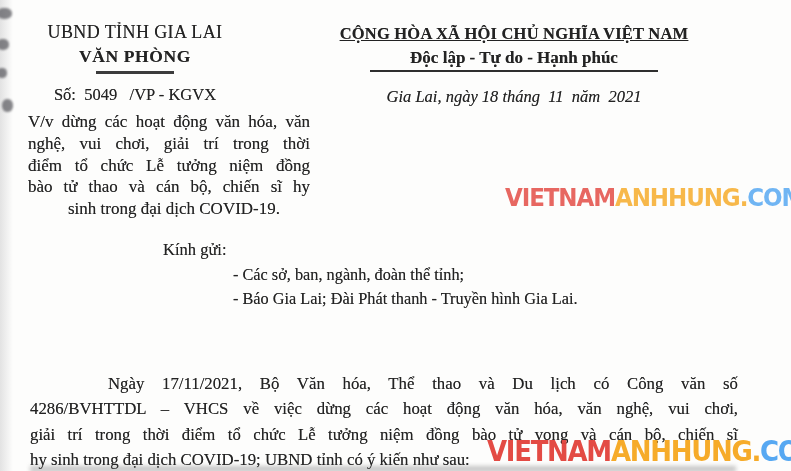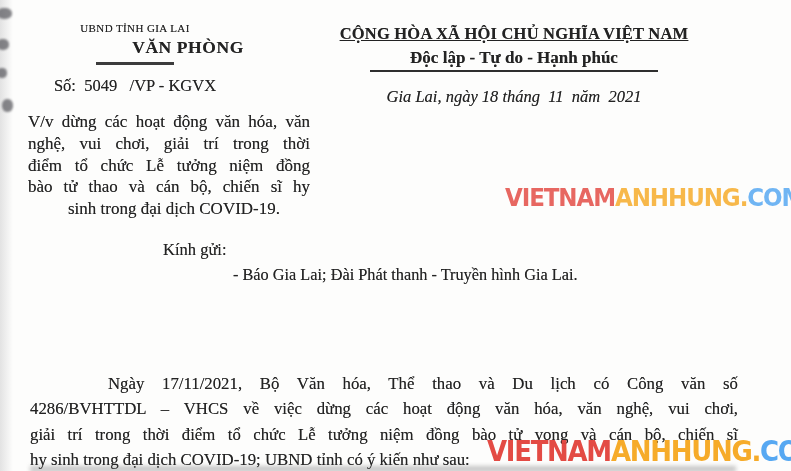--- a/index.html
+++ b/index.html
@@ -4,22 +4,22 @@
 <style>
   html,body{margin:0;padding:0;background:#e8e8e8;}
   .page{
     position:relative;width:791px;height:471px;margin:0;
     background:#fdfdfc;overflow:hidden;
     font-family:"Liberation Serif",serif;color:#232323;
   }
   .txt{text-shadow:0 0 .6px rgba(35,35,35,.55);}
   
   .hdr-left{position:absolute;left:26px;top:22px;width:218px;text-align:center;}
-  .org-parent{font-size:11px;letter-spacing:.4px;}
-  .org-name{font-size:17.5px;font-weight:bold;letter-spacing:.6px;margin-top:3px;text-align:right;}
+  .org-parent{font-size:18px;letter-spacing:.4px;}
+  .org-name{font-size:17.5px;font-weight:bold;letter-spacing:.6px;margin-top:3px;}
   .rule-left{width:78px;height:2.5px;background:#3c3c3c;margin:4px auto 0;filter:blur(.4px);}
   .doc-number{font-size:16.5px;margin-top:11px;white-space:pre;}
   .hdr-right{position:absolute;left:302px;top:24px;width:424px;text-align:center;}
   .national{font-size:16.5px;font-weight:bold;letter-spacing:.2px;text-decoration:underline;}
   .motto{font-size:17px;font-weight:bold;margin-top:4px;}
   .rule-right{width:288px;height:2.2px;background:#2e2e2e;margin:2px auto 0;filter:blur(.35px);}
   .dateline{font-size:16.5px;font-style:italic;font-weight:500;margin-top:15px;white-space:pre;}
   
   .subject{position:absolute;left:28px;top:111px;width:282px;font-size:17px;}
   .subject .line{text-align:justify;text-align-last:justify;line-height:21.8px;}
@@ -81,20 +81,21 @@
     <div class="line txt">bào tử thao và cán bộ, chiến sĩ hy</div>
     <div class="line last txt">sinh trong đại dịch COVID-19.</div>
   </div>
 
   <div class="wm wm-middle">
     <span style="color: rgb(226, 66, 59);">VIETNAM</span><span style="color: rgb(246, 167, 30);">ANHHUNG.</span><span style="color: rgb(78, 164, 242);">COM</span>
   </div>
 
   <div class="salutation txt">Kính gửi:</div>
   <div class="recipients">
+    <div class="line txt">- Các sở, ban, ngành, đoàn thể tỉnh;</div>
     <div class="line txt">- Báo Gia Lai; Đài Phát thanh - Truyền hình Gia Lai.</div>
   </div>
 
   <div class="body-par">
     <div class="line first txt">Ngày 17/11/2021, Bộ Văn hóa, Thể thao và Du lịch có Công văn số</div>
     <div class="line txt">4286/BVHTTDL – VHCS về việc dừng các hoạt động văn hóa, văn nghệ, vui chơi,</div>
     <div class="line txt">giải trí trong thời điểm tổ chức Lễ tưởng niệm đồng bào tử vong và cán bộ, chiến sĩ</div>
     <div class="line last txt">hy sinh trong đại dịch COVID-19; UBND tỉnh có ý kiến như sau:</div>
   </div>
 

